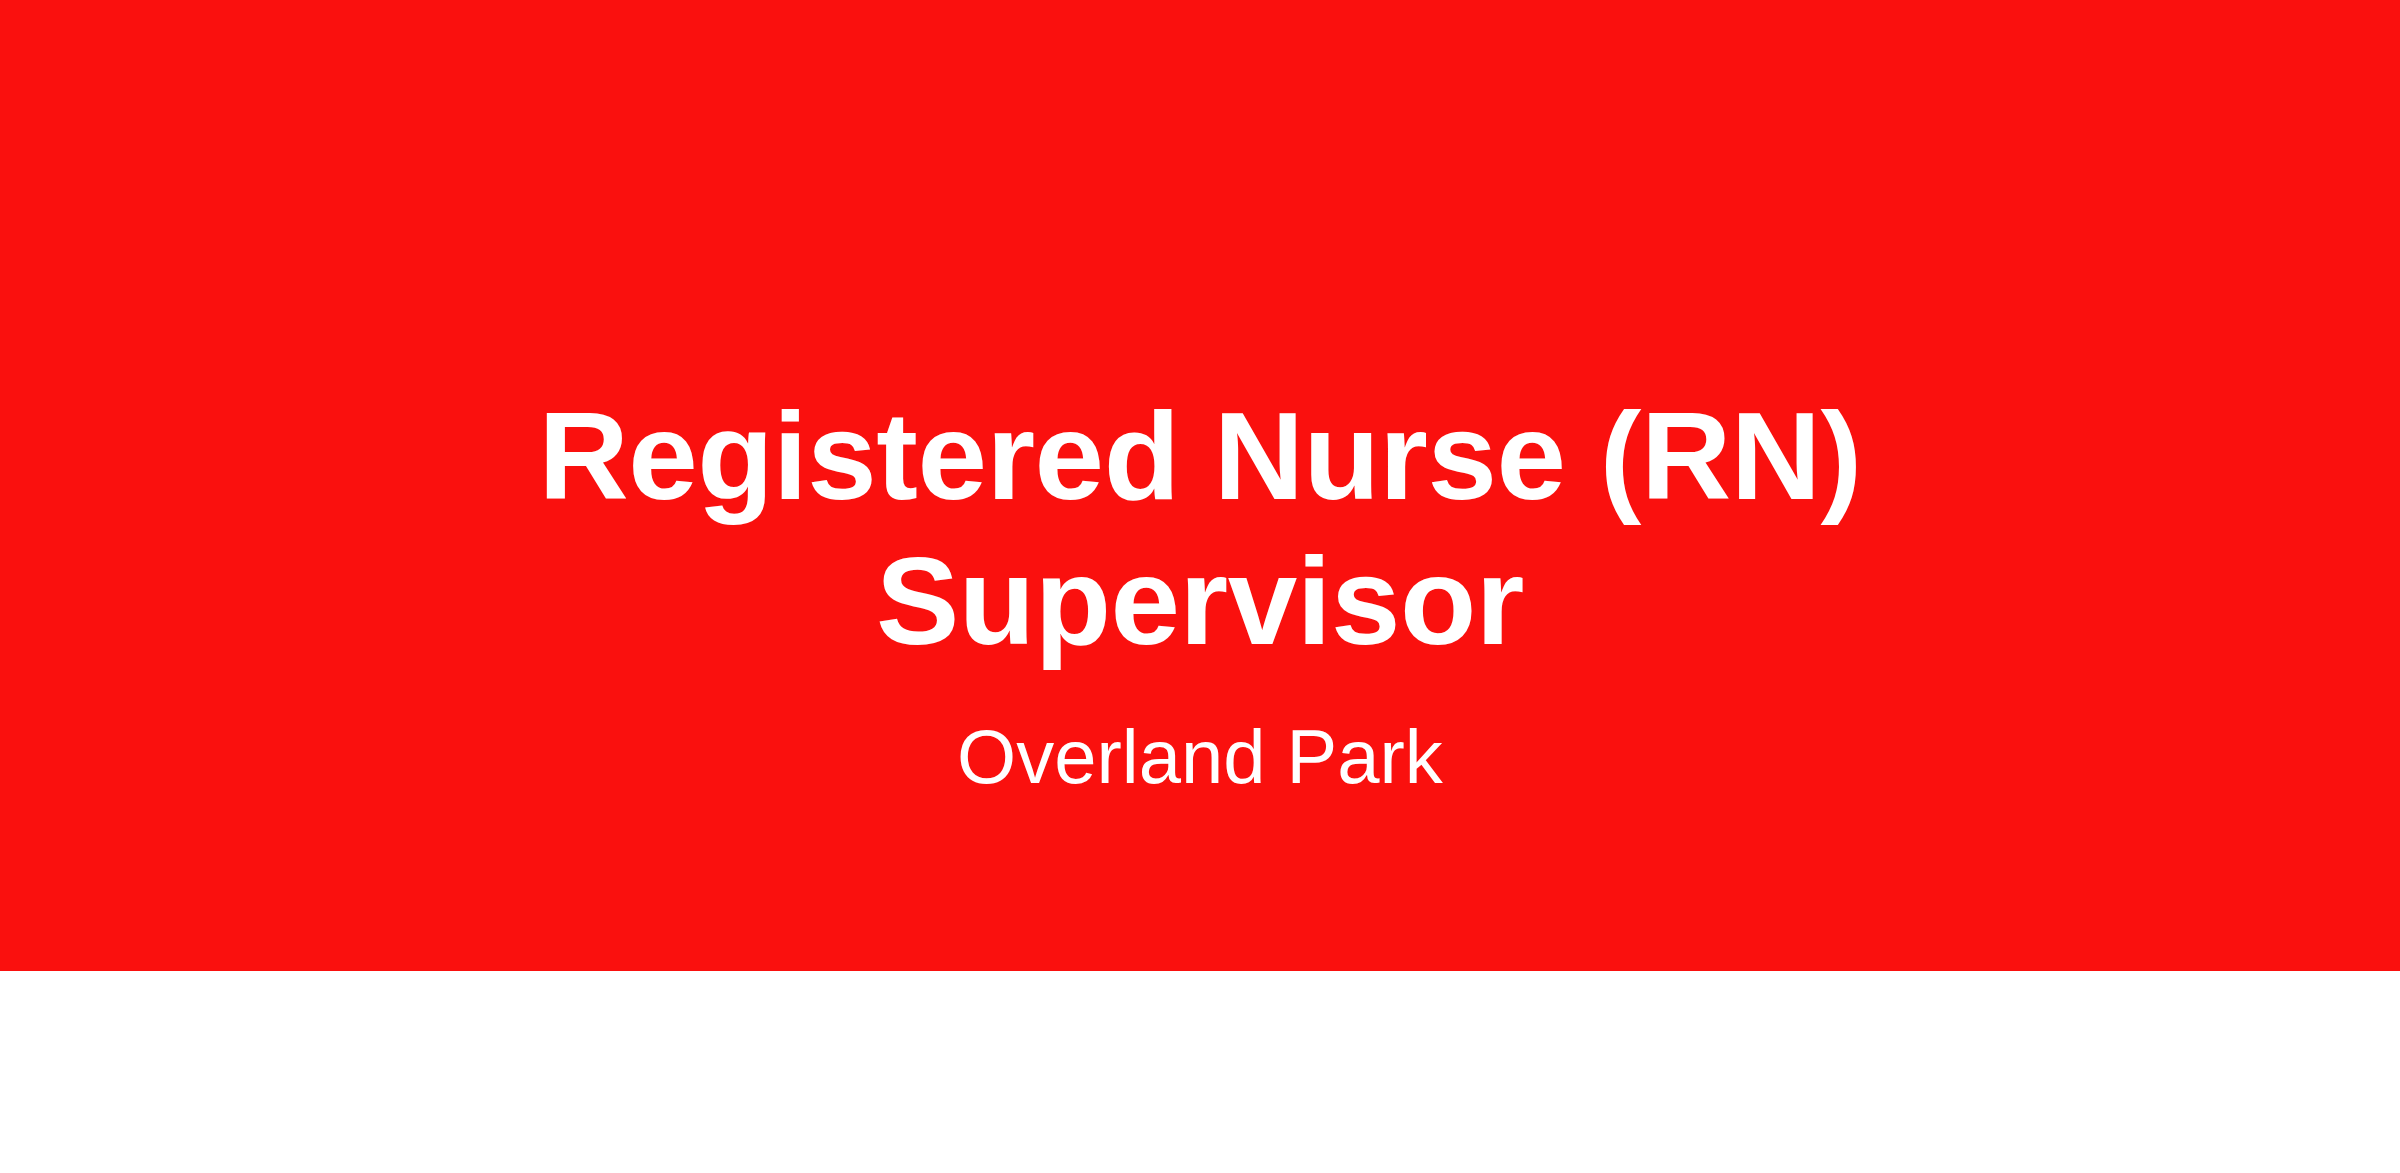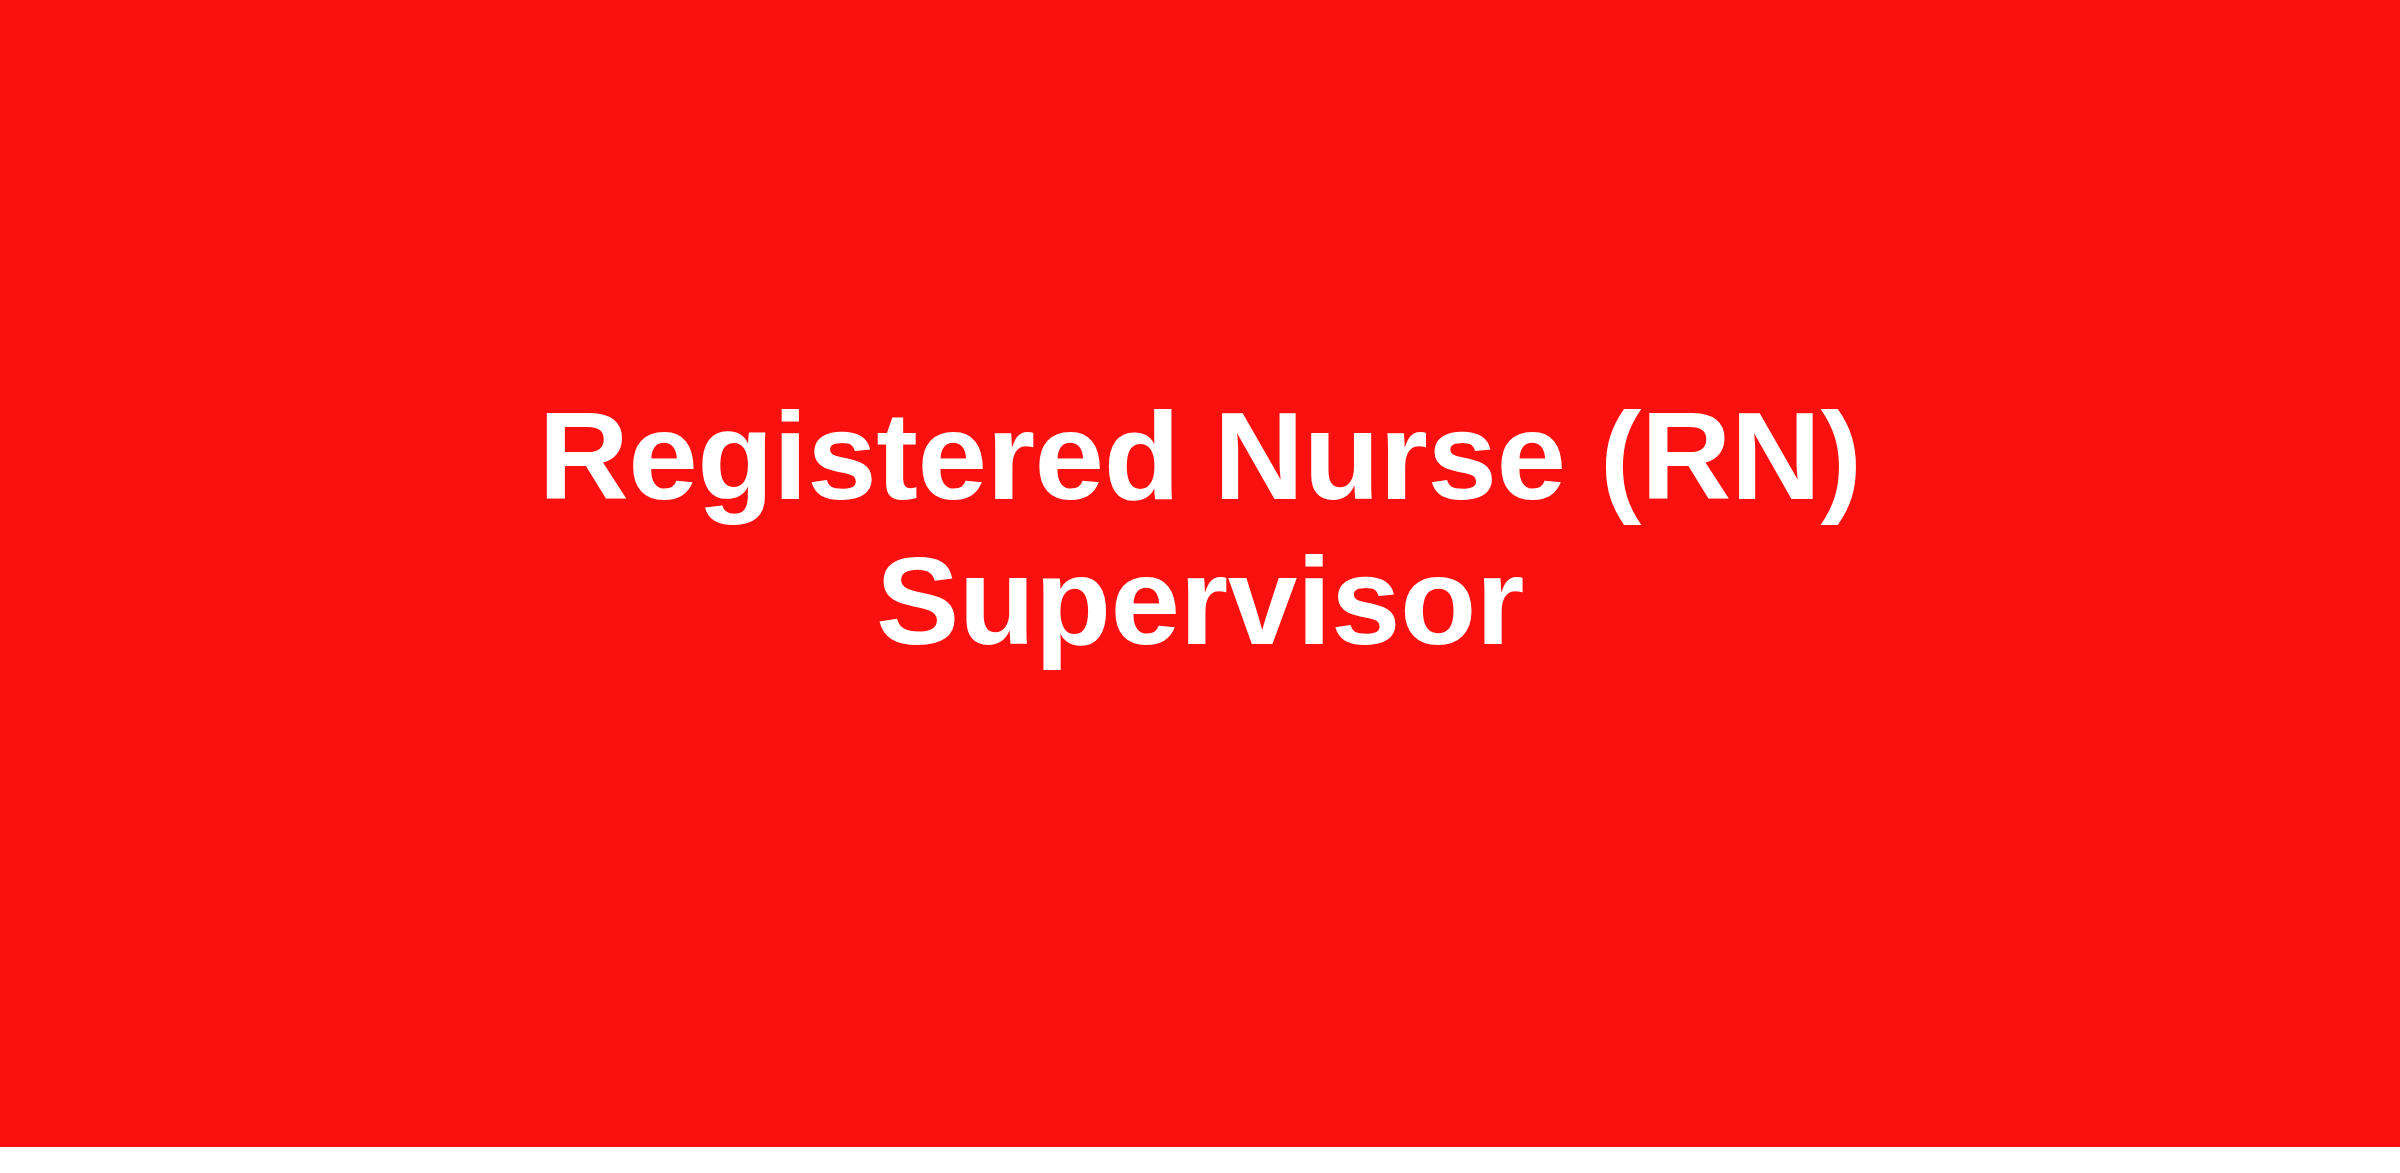--- a/index.html
+++ b/index.html
@@ -6,21 +6,21 @@
   html, body {
     margin: 0;
     padding: 0;
   }
   body {
     font-family: "Liberation Sans", sans-serif;
   }
   #card {
     position: relative;
     width: 2400px;
-    height: 1147px;
+    height: 971px;
     background: #FA100E;
     overflow: hidden;
     display: flex;
     flex-direction: column;
     align-items: center;
     justify-content: flex-start;
     box-sizing: border-box;
   }
   #text-block {
     width: 1340px;
@@ -54,14 +54,15 @@
     margin-top: 38px;
     text-align: center;
   }
 </style>
 </head>
 <body>
 
 <div id="card">
   <div id="text-block">
     <h1 id="job-title">Registered Nurse (RN) Supervisor</h1>
+    <div id="job-location">Overland Park</div>
   </div>
 </div>
 
 </body></html>

